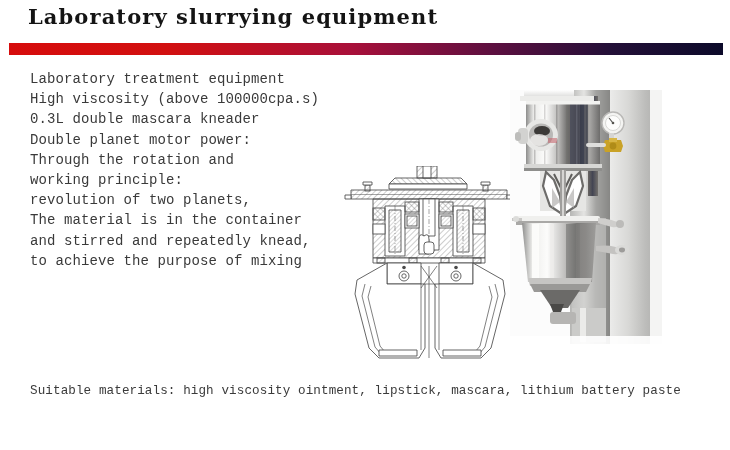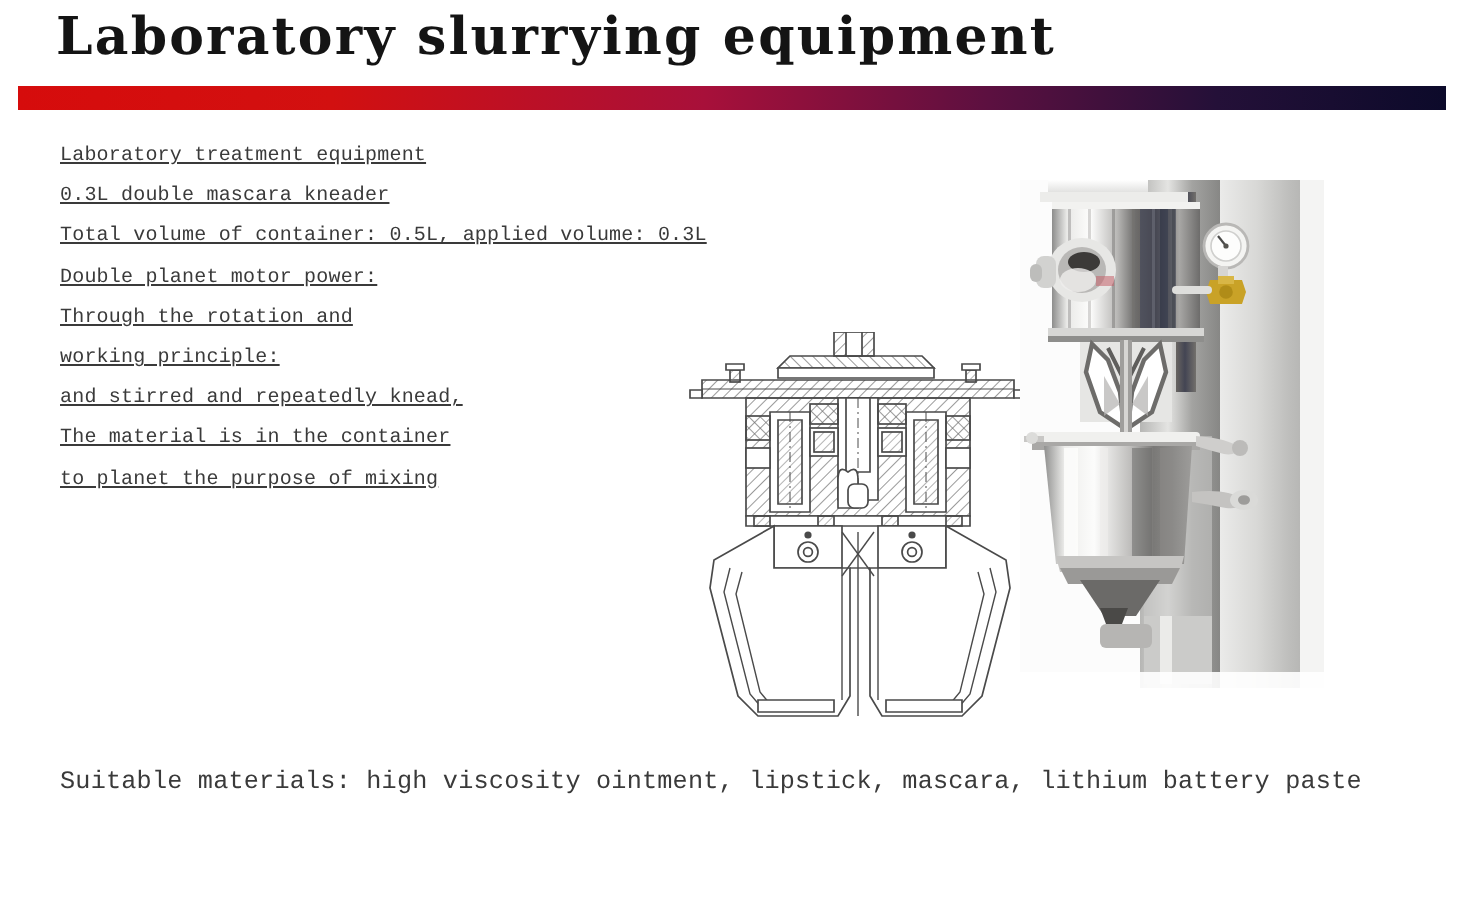--- a/index.html
+++ b/index.html
@@ -15,21 +15,21 @@
     font-family: "Liberation Mono", "DejaVu Sans Mono", monospace;
   }
 
   
   #page-title {
     position: absolute;
     left: 28px;
     top: 4px;
     font-family: "DejaVu Serif", "Liberation Serif", serif;
     font-weight: bold;
-    font-size: 26px;
+    font-size: 21px;
     letter-spacing: 1.1px;
     color: #141414;
     white-space: nowrap;
   }
 
   
   #divider-bar {
     position: absolute;
     left: 9px;
     top: 43px;
@@ -45,26 +45,25 @@
   }
 
   
   #spec-block {
     position: absolute;
     left: 30px;
     top: 69px;
     width: 420px;
   }
   #spec-block .spec-line {
-    font-size: 10px;
+    font-size: 14px;
     line-height: 20.2px;
     color: #3a3a3a;
     white-space: pre;
     letter-spacing: 0.1px;
-    text-decoration: underline;
   }
 
   
   #materials-note {
     position: absolute;
     left: 30px;
     top: 381px;
     width: 680px;
     font-family: Liberation Mono, monospace;
   }
@@ -99,28 +98,29 @@
 </style>
 </head>
 <body>
 
 <div id="page-title">Laboratory slurrying equipment</div>
 
 <div id="divider-bar"></div>
 
 <div id="spec-block">
   <div class="spec-line">Laboratory treatment equipment</div>
+  <div class="spec-line">High viscosity (above 100000cpa.s)</div>
   <div class="spec-line">0.3L double mascara kneader</div>
-  <div class="spec-line">Total volume of container: 0.5L, applied volume: 0.3L</div>
   <div class="spec-line">Double planet motor power:</div>
   <div class="spec-line">Through the rotation and</div>
   <div class="spec-line">working principle:</div>
+  <div class="spec-line">revolution of two planets,</div>
+  <div class="spec-line">The material is in the container</div>
   <div class="spec-line">and stirred and repeatedly knead,</div>
-  <div class="spec-line">The material is in the container</div>
-  <div class="spec-line">to planet the purpose of mixing</div>
+  <div class="spec-line">to achieve the purpose of mixing</div>
 </div>
 
 <div id="blade-diagram">
   <svg width="172" height="200" viewBox="0 0 172 200" xmlns="http://www.w3.org/2000/svg">
     <defs>
       <pattern id="hatchA" width="4" height="4" patternTransform="rotate(45)" patternUnits="userSpaceOnUse">
         <line x1="0" y1="0" x2="0" y2="4" stroke="#6e6e6e" stroke-width="0.7"></line>
       </pattern>
       <pattern id="hatchB" width="4" height="4" patternTransform="rotate(-45)" patternUnits="userSpaceOnUse">
         <line x1="0" y1="0" x2="0" y2="4" stroke="#6e6e6e" stroke-width="0.7"></line>

